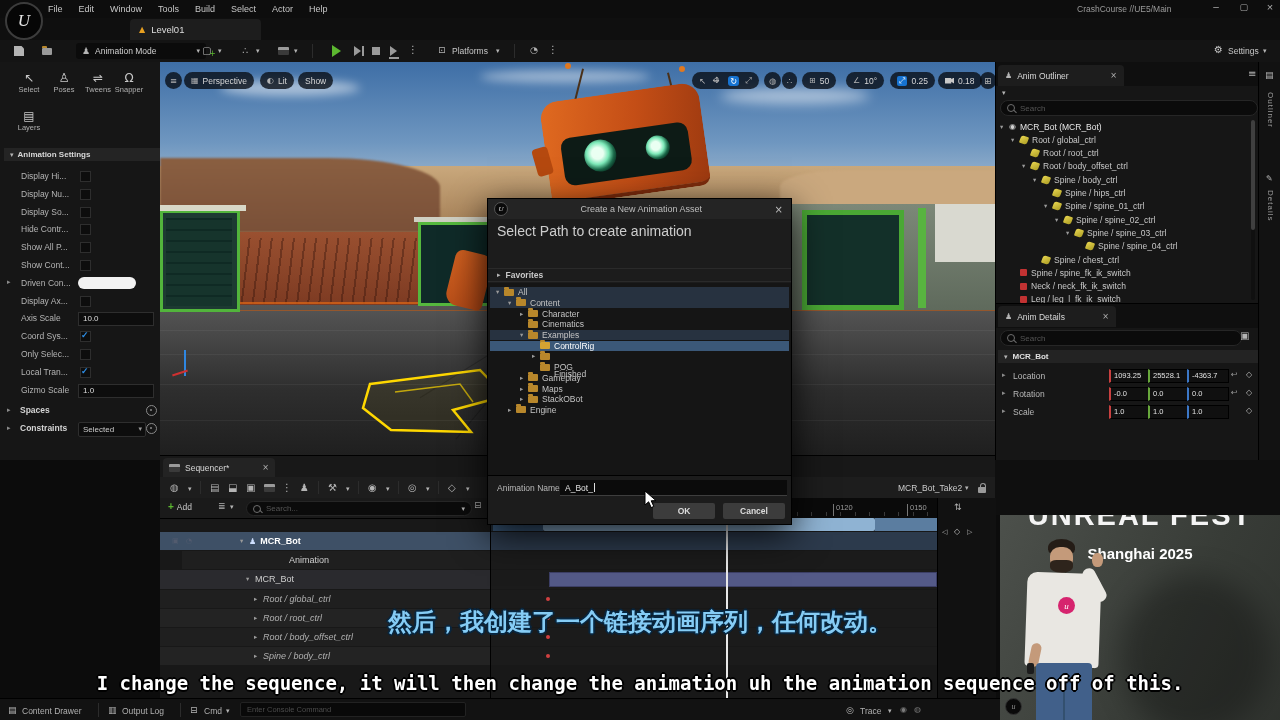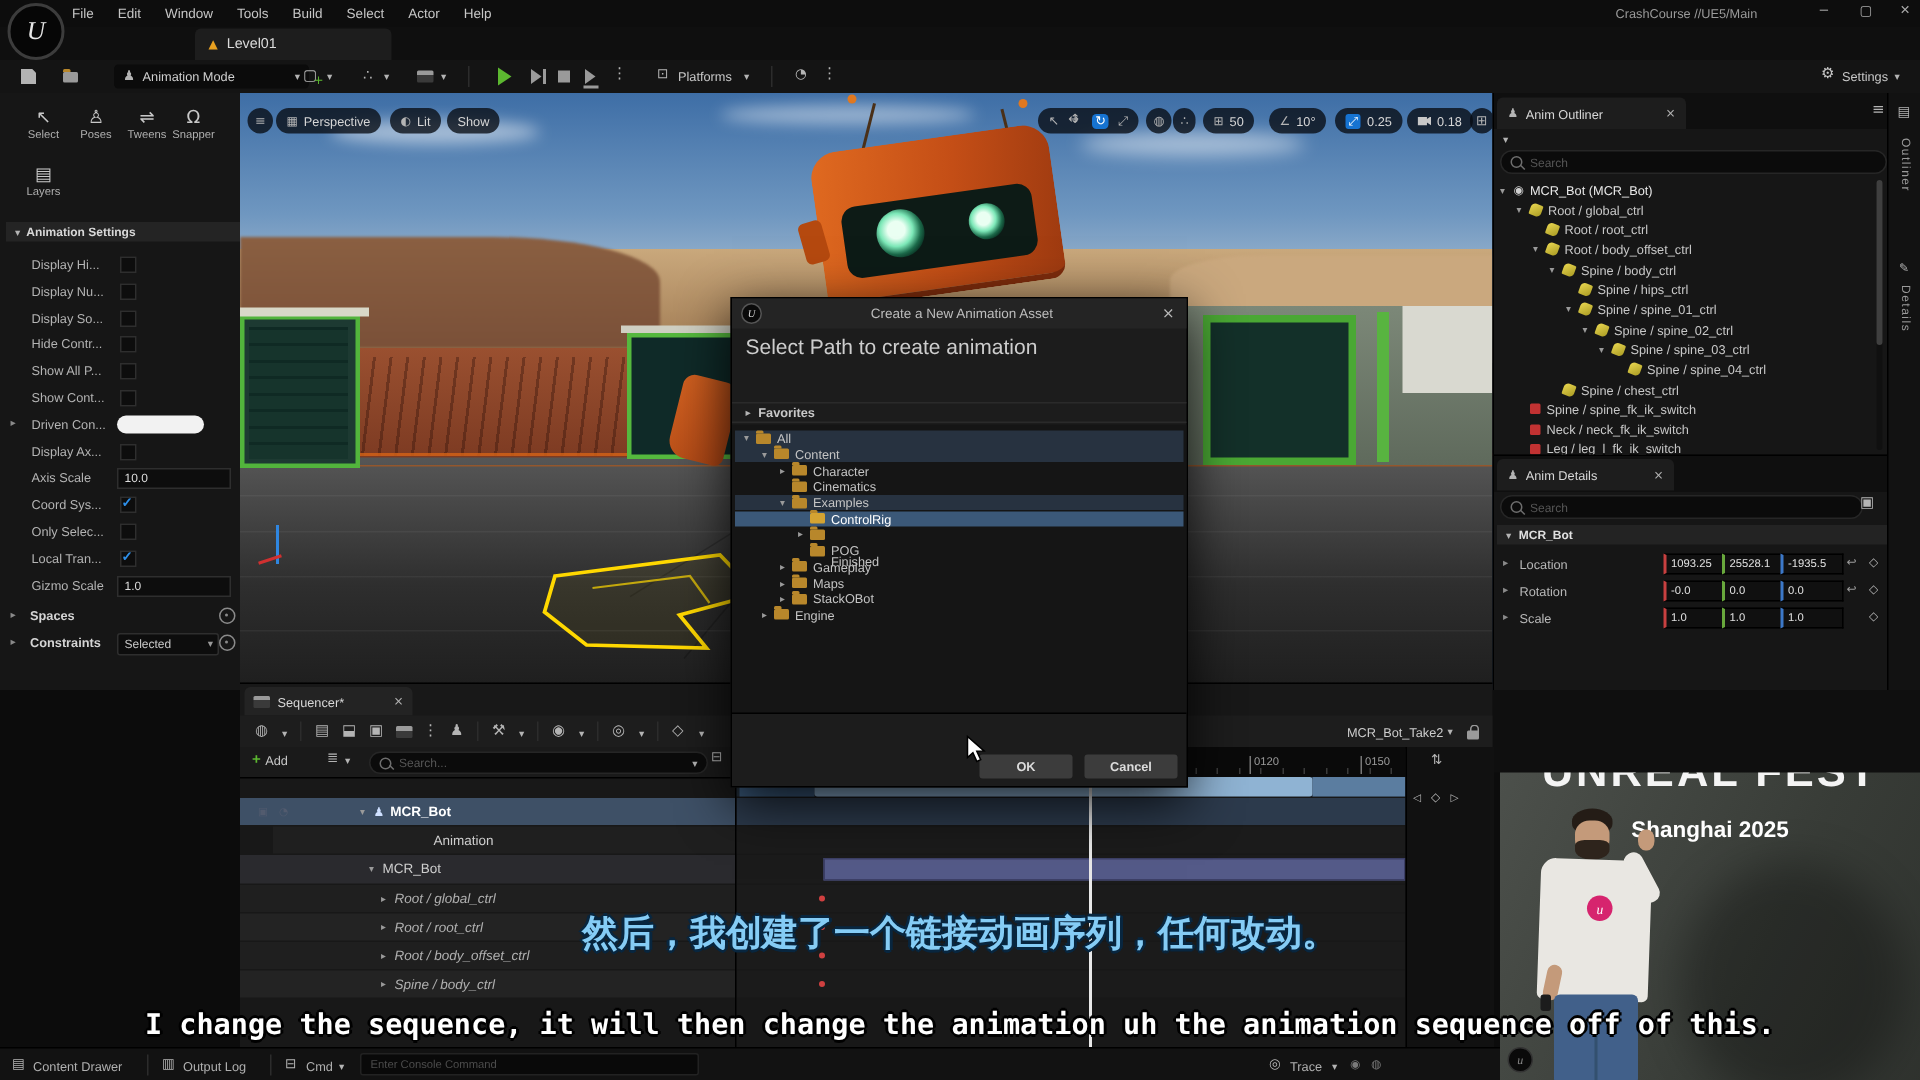--- a/index.html
+++ b/index.html
@@ -404,21 +404,21 @@
     <div class="abs" style="left:2px;top:288px;width:258px;height:13px;background:#232323;display:flex;align-items:center;gap:5px;padding-left:6px;">
       <span class="ico" style="font-size:7px;">▾</span>
       <span style="font-size:8px;font-weight:bold;color:#e0e0e0;">MCR_Bot</span>
     </div>
     <div id="details-rows" class="abs" style="left:0;top:0;width:285px;height:398px;">
         <div style="position: absolute; left: 0px; top: 306px; width: 285px; height: 16px;">
           <span style="position: absolute; left: 6px; top: 3px; font-size: 7px; color: rgb(138, 138, 138); font-family: &quot;DejaVu Sans&quot;, sans-serif;">▸</span>
           <span style="position: absolute; left: 17px; top: 3px; font-size: 8.5px; color: rgb(184, 184, 184);">Location</span>
           <span style="position: absolute; left: 113px; top: 1px; width: 36px; height: 12px; background: rgb(16, 16, 16); border-width: 1px 1px 1px 2px; border-style: solid; border-color: rgb(0, 0, 0) rgb(0, 0, 0) rgb(0, 0, 0) rgb(200, 64, 64); border-image: initial; font-size: 7.5px; color: rgb(224, 224, 224); padding-left: 3px; line-height: 12px; overflow: hidden;">1093.25</span>
           <span style="position: absolute; left: 152px; top: 1px; width: 36px; height: 12px; background: rgb(16, 16, 16); border-width: 1px 1px 1px 2px; border-style: solid; border-color: rgb(0, 0, 0) rgb(0, 0, 0) rgb(0, 0, 0) rgb(104, 168, 60); border-image: initial; font-size: 7.5px; color: rgb(224, 224, 224); padding-left: 3px; line-height: 12px; overflow: hidden;">25528.1</span>
-          <span style="position: absolute; left: 191px; top: 1px; width: 36px; height: 12px; background: rgb(16, 16, 16); border-width: 1px 1px 1px 2px; border-style: solid; border-color: rgb(0, 0, 0) rgb(0, 0, 0) rgb(0, 0, 0) rgb(60, 120, 200); border-image: initial; font-size: 7.5px; color: rgb(224, 224, 224); padding-left: 3px; line-height: 12px; overflow: hidden;">-1935.5</span>
+          <span style="position: absolute; left: 191px; top: 1px; width: 36px; height: 12px; background: rgb(16, 16, 16); border-width: 1px 1px 1px 2px; border-style: solid; border-color: rgb(0, 0, 0) rgb(0, 0, 0) rgb(0, 0, 0) rgb(60, 120, 200); border-image: initial; font-size: 7.5px; color: rgb(224, 224, 224); padding-left: 3px; line-height: 12px; overflow: hidden;">-4363.7</span>
           <span style="position: absolute; left: 235px; top: 2px; font-size: 8px; color: rgb(154, 154, 154); font-family: &quot;DejaVu Sans&quot;, sans-serif;">↩</span>
           <span style="position: absolute; left: 250px; top: 2px; font-size: 8px; color: rgb(176, 176, 176); font-family: &quot;DejaVu Sans&quot;, sans-serif;">◇</span>
         </div>
         <div style="position: absolute; left: 0px; top: 324px; width: 285px; height: 16px;">
           <span style="position: absolute; left: 6px; top: 3px; font-size: 7px; color: rgb(138, 138, 138); font-family: &quot;DejaVu Sans&quot;, sans-serif;">▸</span>
           <span style="position: absolute; left: 17px; top: 3px; font-size: 8.5px; color: rgb(184, 184, 184);">Rotation</span>
           <span style="position: absolute; left: 113px; top: 1px; width: 36px; height: 12px; background: rgb(16, 16, 16); border-width: 1px 1px 1px 2px; border-style: solid; border-color: rgb(0, 0, 0) rgb(0, 0, 0) rgb(0, 0, 0) rgb(200, 64, 64); border-image: initial; font-size: 7.5px; color: rgb(224, 224, 224); padding-left: 3px; line-height: 12px; overflow: hidden;">-0.0</span>
           <span style="position: absolute; left: 152px; top: 1px; width: 36px; height: 12px; background: rgb(16, 16, 16); border-width: 1px 1px 1px 2px; border-style: solid; border-color: rgb(0, 0, 0) rgb(0, 0, 0) rgb(0, 0, 0) rgb(104, 168, 60); border-image: initial; font-size: 7.5px; color: rgb(224, 224, 224); padding-left: 3px; line-height: 12px; overflow: hidden;">0.0</span>
           <span style="position: absolute; left: 191px; top: 1px; width: 36px; height: 12px; background: rgb(16, 16, 16); border-width: 1px 1px 1px 2px; border-style: solid; border-color: rgb(0, 0, 0) rgb(0, 0, 0) rgb(0, 0, 0) rgb(60, 120, 200); border-image: initial; font-size: 7.5px; color: rgb(224, 224, 224); padding-left: 3px; line-height: 12px; overflow: hidden;">0.0</span>
           <span style="position: absolute; left: 235px; top: 2px; font-size: 8px; color: rgb(154, 154, 154); font-family: &quot;DejaVu Sans&quot;, sans-serif;">↩</span>
@@ -681,20 +681,27 @@
           <span style="margin-left: 30px; font-size: 6.5px; color: rgb(154, 154, 154); font-family: &quot;DejaVu Sans&quot;, sans-serif; width: 8px;">▸</span>
           <span class="folder"></span>
           <span style="margin-left: 4px; font-size: 8.5px; color: rgb(196, 196, 196); white-space: nowrap;">StackOBot</span>
         </div>
         <div style="position: absolute; left: 2px; top: 205.7px; width: 299px; height: 10.5px; background: transparent; display: flex; align-items: center;">
           <span style="margin-left: 18px; font-size: 6.5px; color: rgb(154, 154, 154); font-family: &quot;DejaVu Sans&quot;, sans-serif; width: 8px;">▸</span>
           <span class="folder"></span>
           <span style="margin-left: 4px; font-size: 8.5px; color: rgb(196, 196, 196); white-space: nowrap;">Engine</span>
         </div>
       </div>
+    <div style="position:absolute;left:0;top:277px;width:303px;height:24px;background:#1c1c1c;">
+      <span style="position:absolute;left:9px;top:7px;font-size:8.5px;color:#b8b8b8;">Animation Name</span>
+      <div style="position:absolute;left:72px;top:4px;width:222px;height:15px;background:#0b0b0b;border-bottom:1px solid #3e3e3e;display:flex;align-items:center;padding-left:5px;">
+        <span style="font-size:8.5px;color:#e0e0e0;">A_Bot_</span>
+        <span style="width:1px;height:9px;background:#ddd;margin-left:1px;"></span>
+      </div>
+    </div>
     <div style="position:absolute;left:165px;top:304px;width:62px;height:16px;background:#3c3c3c;border-radius:2px;display:flex;align-items:center;justify-content:center;">
       <span style="font-size:8.5px;color:#dcdcdc;font-weight:bold;">OK</span>
     </div>
     <div style="position:absolute;left:235px;top:304px;width:62px;height:16px;background:#3c3c3c;border-radius:2px;display:flex;align-items:center;justify-content:center;">
       <span style="font-size:8.5px;color:#dcdcdc;font-weight:bold;">Cancel</span>
     </div>
   </div>
 
   <div id="pip" class="abs" style="left:1000px;top:515px;width:280px;height:205px;overflow:hidden;background:linear-gradient(115deg,#4c504b,#383c37 55%,#2d302c);z-index:45;padding-left:44px;">
     <div style="position:absolute;left:120px;top:60px;width:150px;height:160px;background:rgba(0,0,0,.28);border-radius:50%;filter:blur(14px);"></div>

